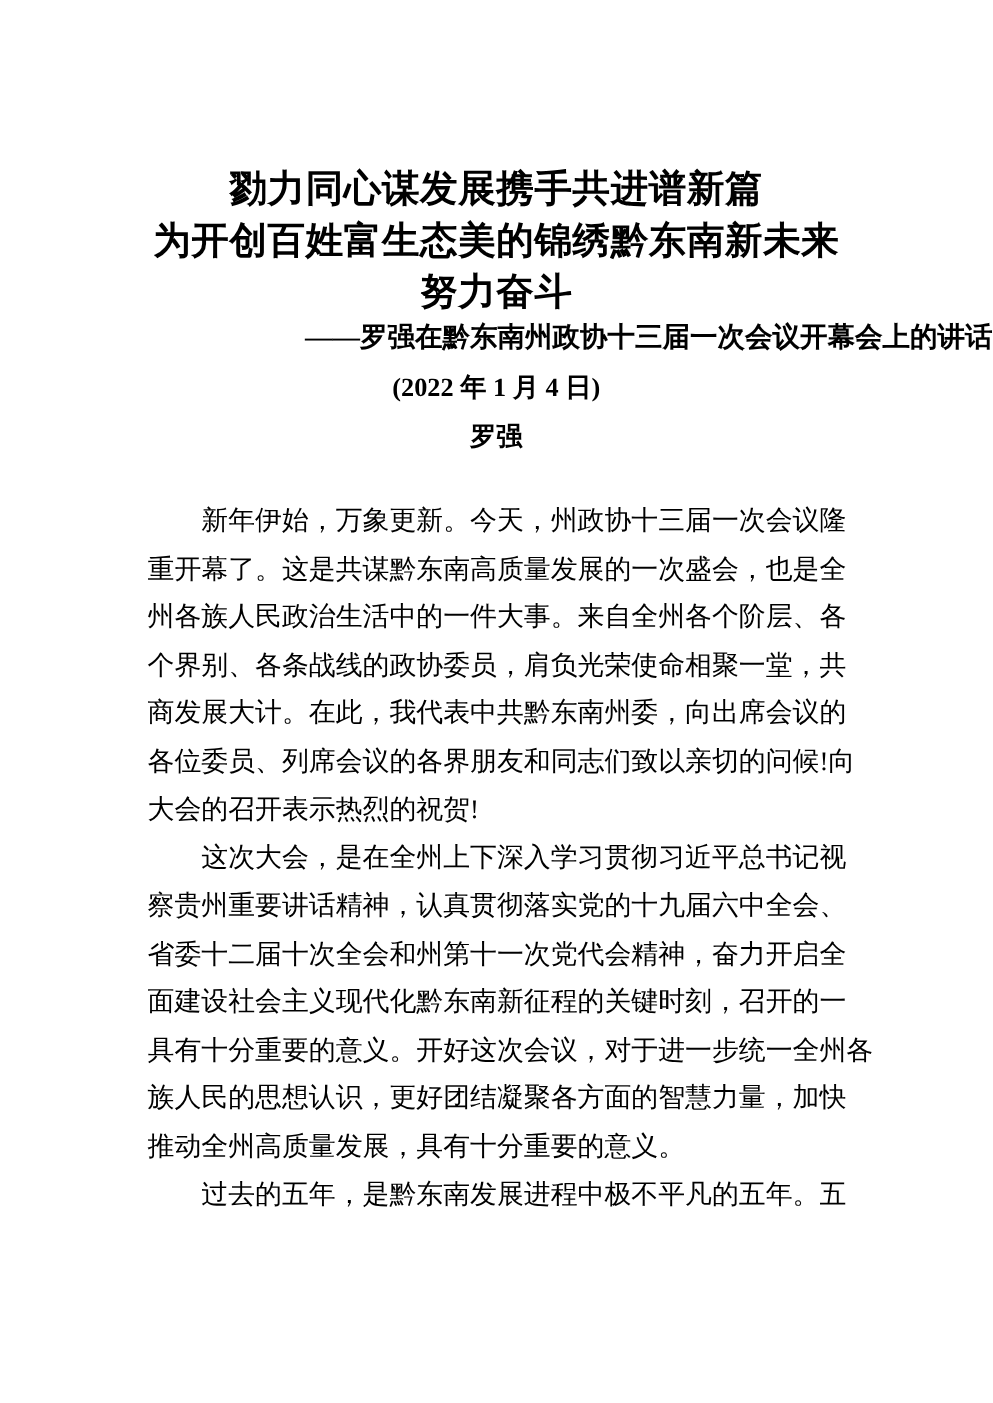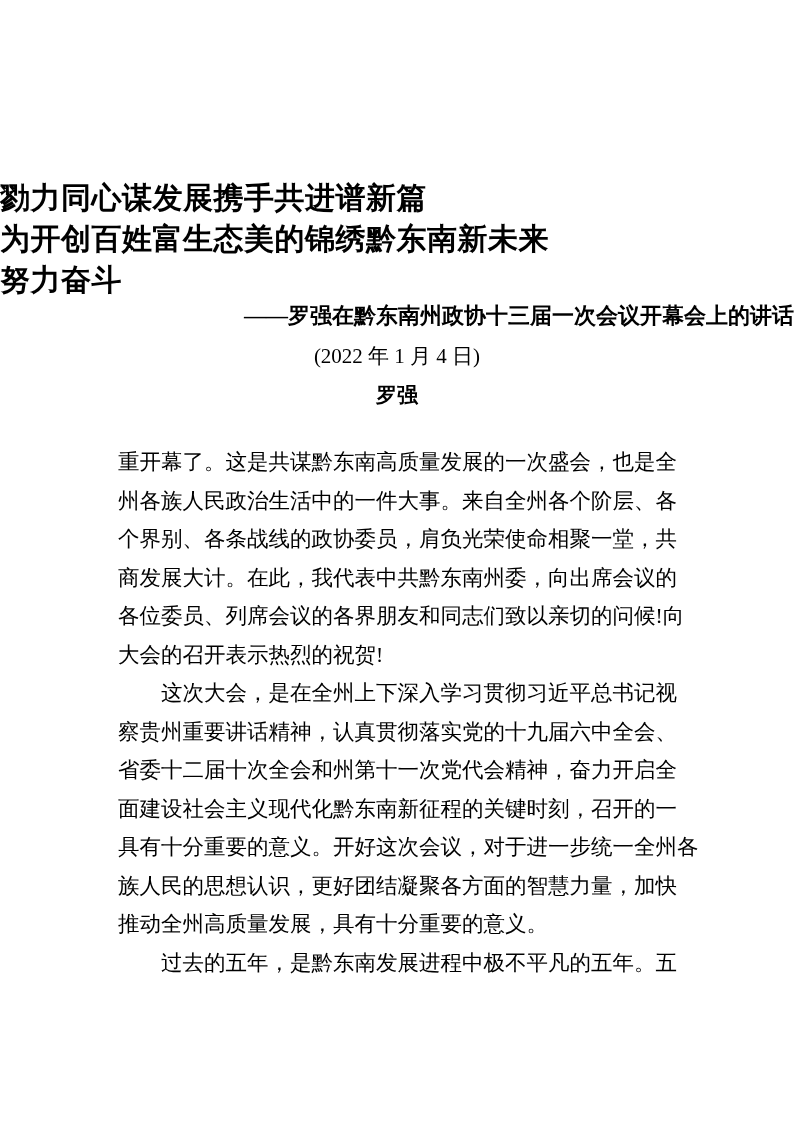--- a/index.html
+++ b/index.html
@@ -10,38 +10,38 @@
     color: #000000;
     overflow: hidden;
   }
   .page {
     width: 794px; height: 1122px;
     background: #ffffff;
     padding-top: 131px;
     position: relative;
   }
   .doc-title {
+    text-align: center;
     font-size: 30px;
     font-weight: bold;
     line-height: 41px;
     letter-spacing: 0.5px;
-    margin-top: 46px;
   }
   .doc-subtitle {
     text-align: right;
     font-size: 22px;
     font-weight: bold;
     height: 41px;
     line-height: 41px;
     margin-top: -5px;
   }
   .doc-date {
     text-align: center;
     font-size: 21px;
-    font-weight: normal;
+    font-weight: bold;
     height: 41px;
     line-height: 41px;
   }
   .doc-author {
     text-align: center;
     font-size: 21px;
     font-weight: bold;
     height: 37px;
     line-height: 37px;
   }
@@ -70,20 +70,21 @@
 <div class="page">
   <div class="doc-title">
     <div>勠力同心谋发展携手共进谱新篇</div>
     <div>为开创百姓富生态美的锦绣黔东南新未来</div>
     <div>努力奋斗</div>
   </div>
   <div class="doc-subtitle">——罗强在黔东南州政协十三届一次会议开幕会上的讲话</div>
   <div class="doc-date">(2022 年 1 月 4 日)</div>
   <div class="doc-author">罗强</div>
   <div class="doc-body">
+      <div class="line indent">新年伊始，万象更新。今天，州政协十三届一次会议隆</div>
       <div class="line">重开幕了。这是共谋黔东南高质量发展的一次盛会，也是全</div>
       <div class="line">州各族人民政治生活中的一件大事。来自全州各个阶层、各</div>
       <div class="line">个界别、各条战线的政协委员，肩负光荣使命相聚一堂，共</div>
       <div class="line">商发展大计。在此，我代表中共黔东南州委，向出席会议的</div>
       <div class="line">各位委员、列席会议的各界朋友和同志们致以亲切的问候!向</div>
       <div class="line last">大会的召开表示热烈的祝贺!</div>
       <div class="line indent">这次大会，是在全州上下深入学习贯彻习近平总书记视</div>
       <div class="line">察贵州重要讲话精神，认真贯彻落实党的十九届六中全会、</div>
       <div class="line">省委十二届十次全会和州第十一次党代会精神，奋力开启全</div>
       <div class="line">面建设社会主义现代化黔东南新征程的关键时刻，召开的一</div>

